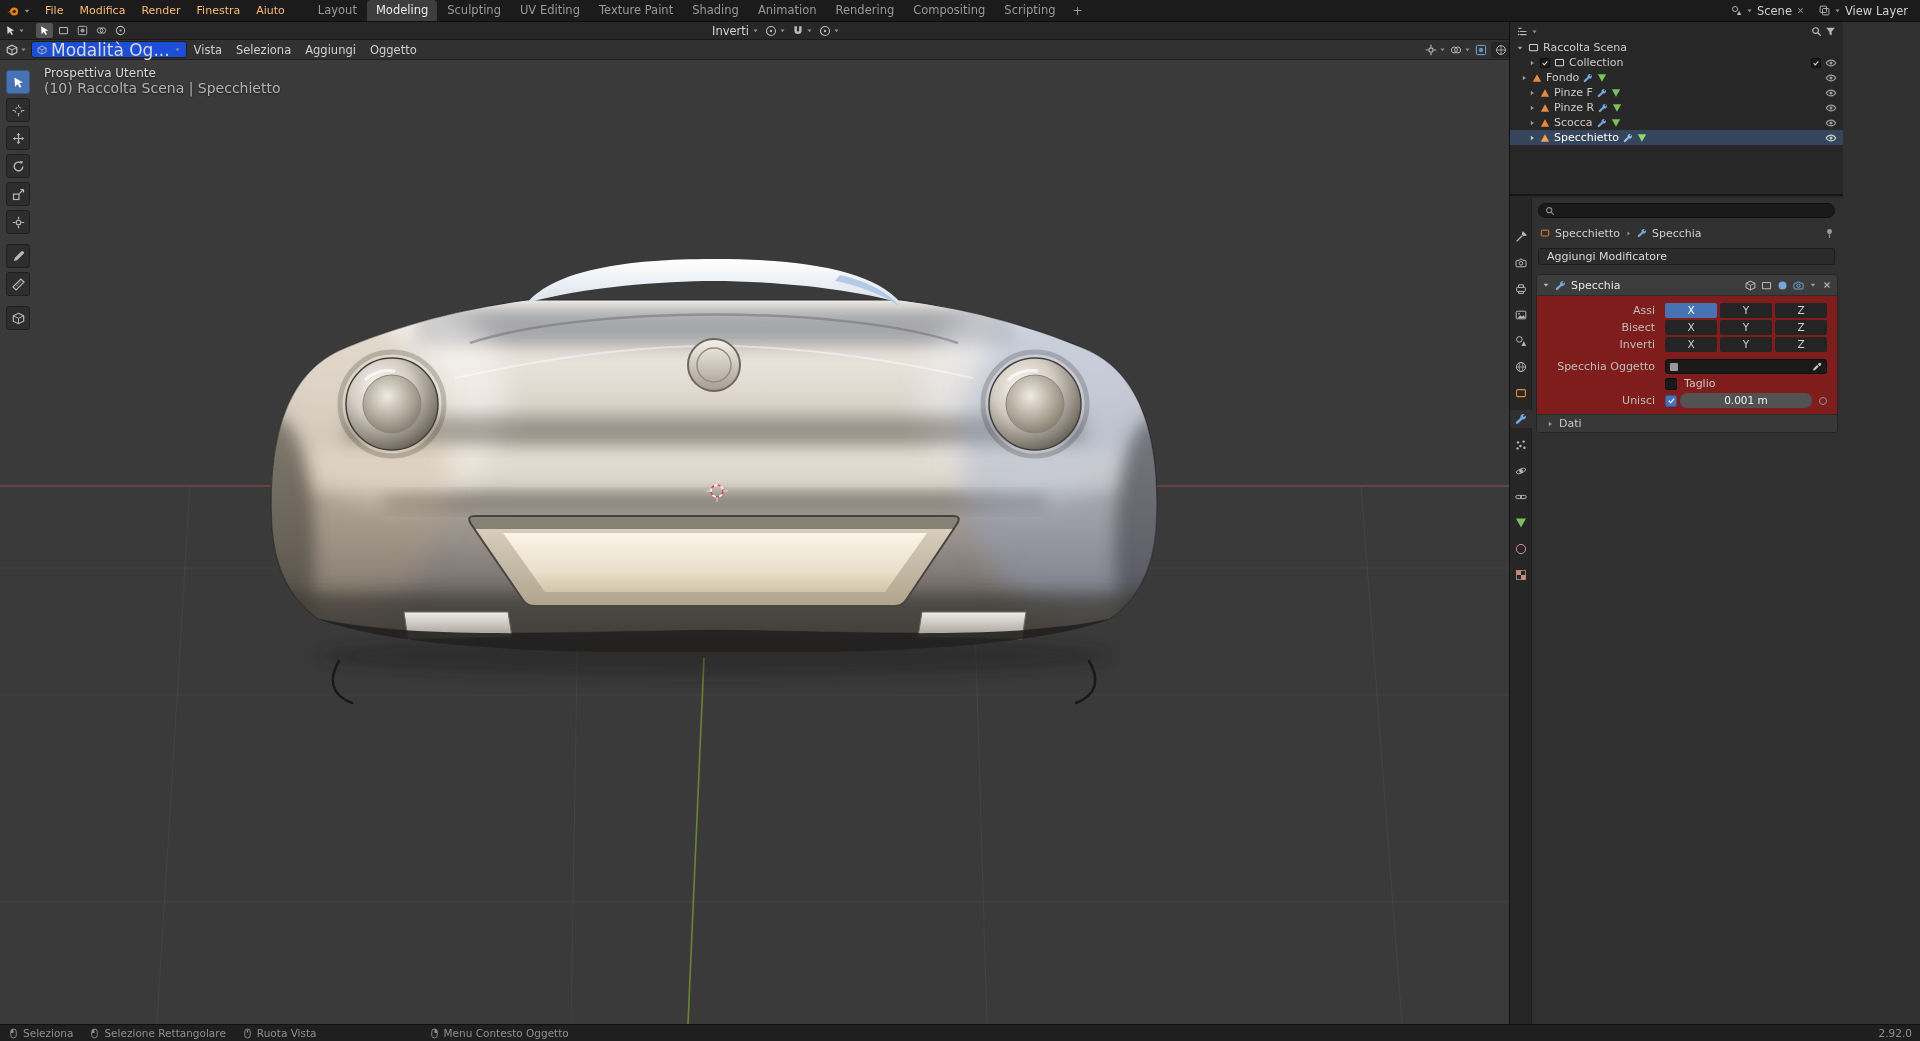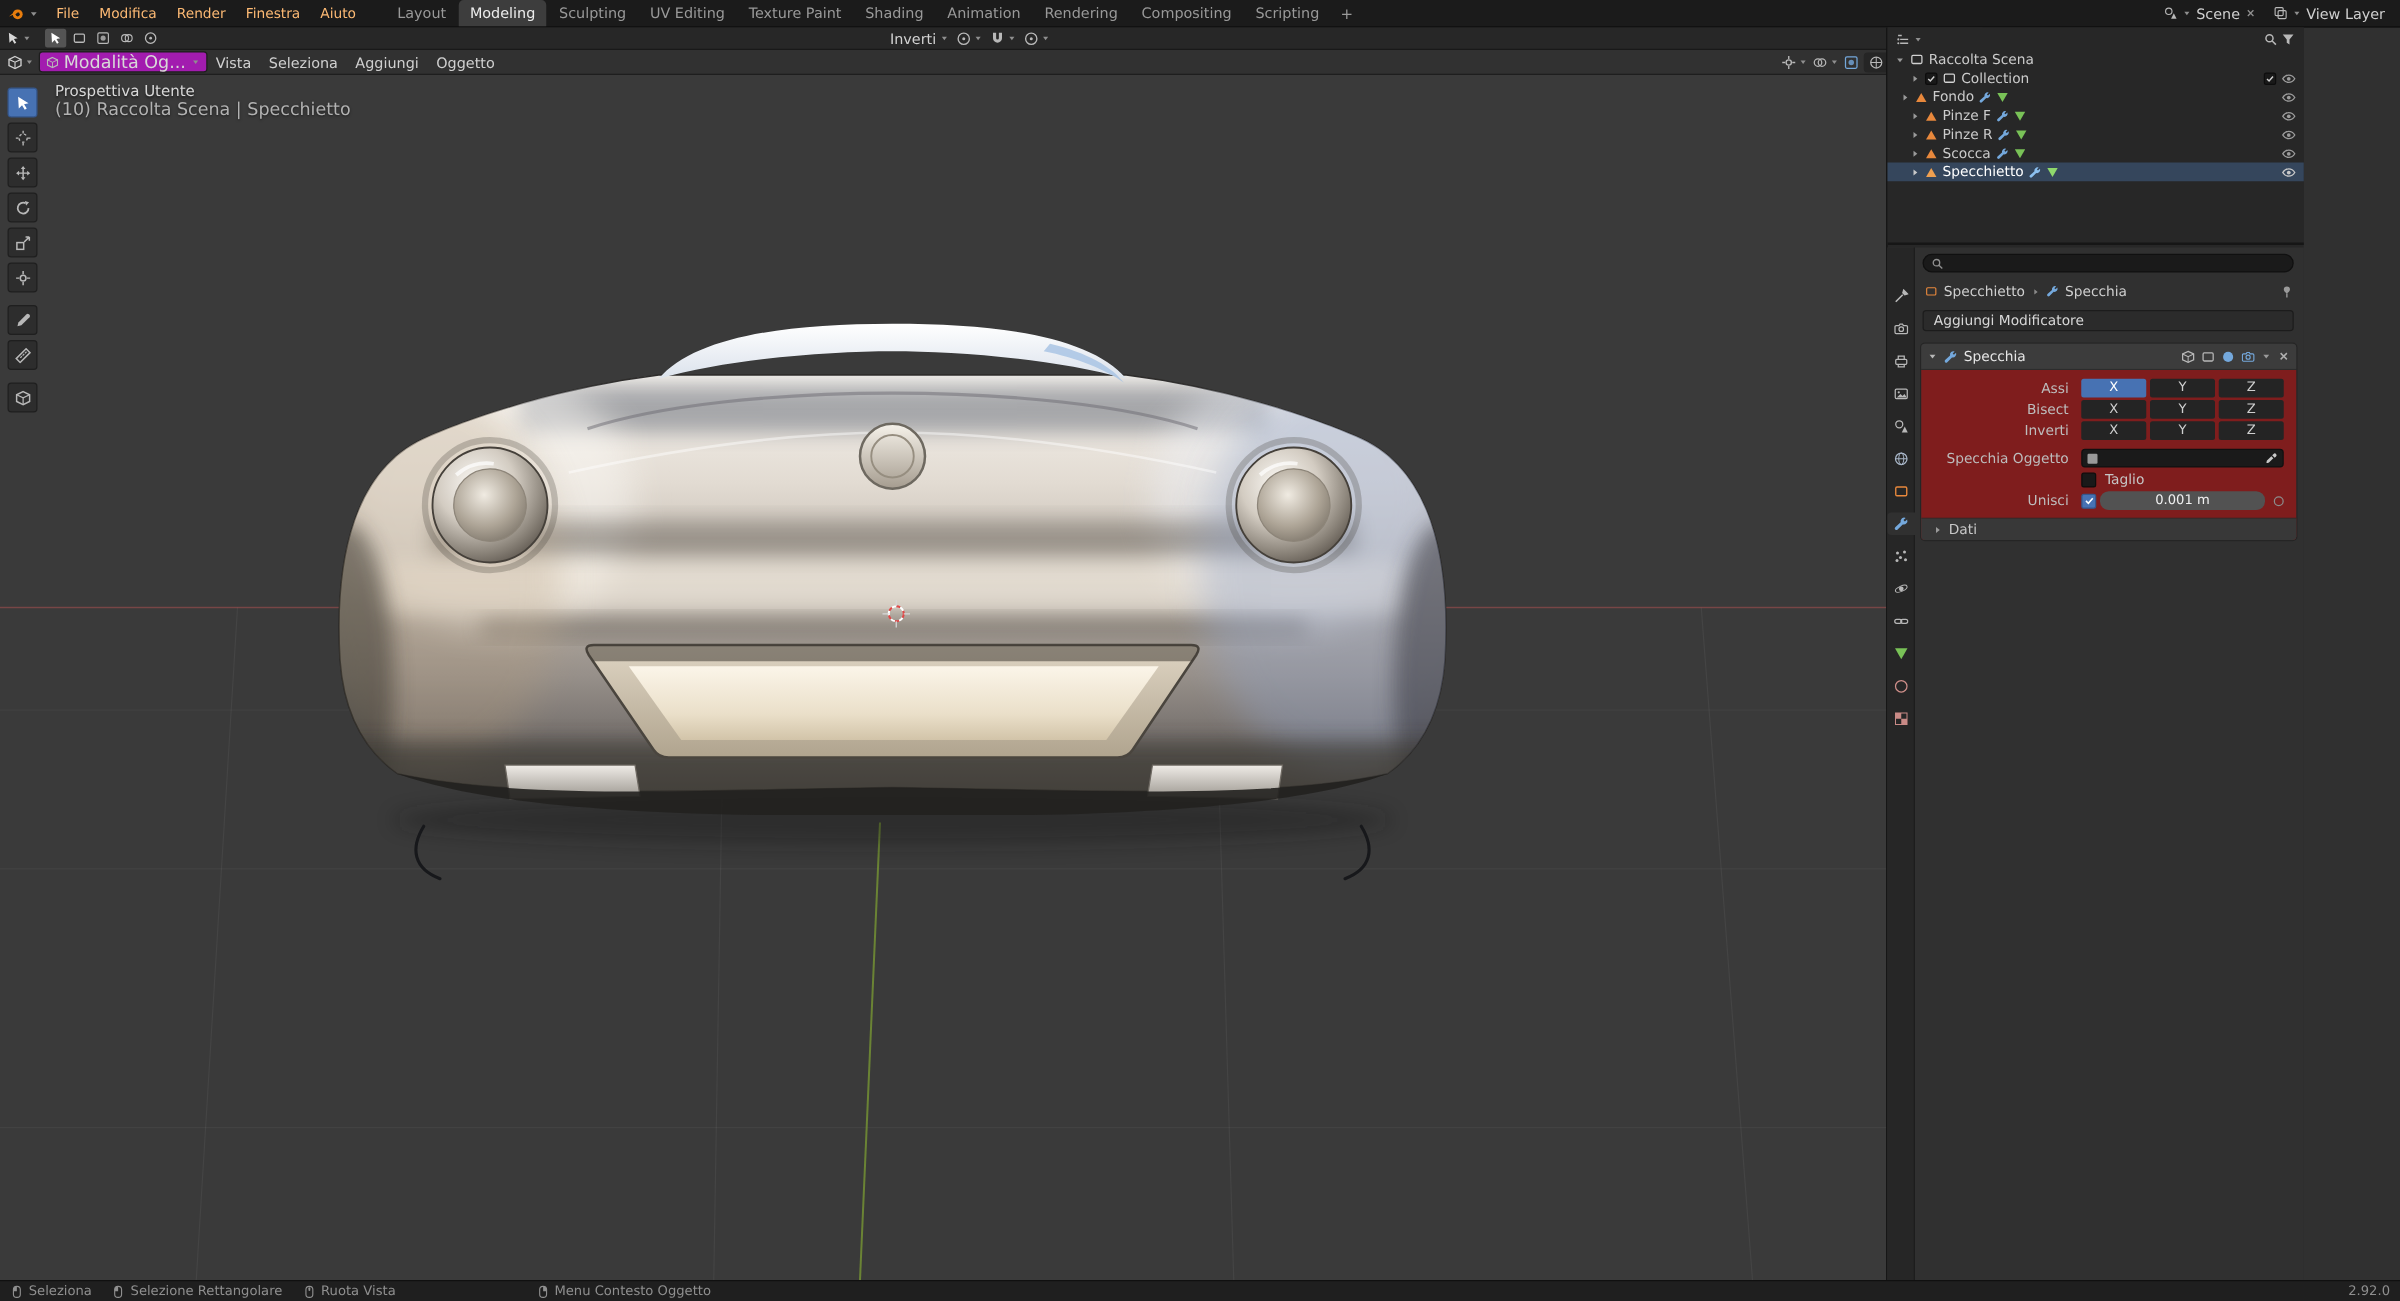--- a/index.html
+++ b/index.html
@@ -28,22 +28,22 @@
                 border-bottom:1px solid #191919;box-sizing:border-box;display:flex;align-items:center;font-size:11.5px}
   .ts-center{position:absolute;left:712px;top:0;height:17px;display:flex;align-items:center;gap:6px}
   .ts-right{position:absolute;right:10px;top:0;height:17px;display:flex;align-items:center;gap:3px;color:#cfcfcf}
   .modebtn{width:17px;height:15px;display:flex;align-items:center;justify-content:center;border-radius:2px}
   .modebtn.active{background:#545454}
 
   
   .vpheader{position:absolute;left:0;top:40px;width:1586px;height:20px;background:#313131;
             border-bottom:1px solid #1e1e1e;box-sizing:border-box;display:flex;align-items:center;font-size:11.5px}
   .hm{padding:0 7px;color:#d0d0d0}
-  .dd{display:flex;align-items:center;gap:4px;background:#a21caf;border:1px solid #1d1d1d;border-radius:3px;
-      height:15px;padding:0 5px;font-size:14px;color:#d8d8d8;margin-left:4px}
+  .dd{display:flex;align-items:center;gap:4px;background:#1d4ed8;border:1px solid #1d1d1d;border-radius:3px;
+      height:15px;padding:0 5px;font-size:17px;color:#d8d8d8;margin-left:4px}
   .vh-right{margin-left:auto;display:flex;align-items:center;gap:4px;padding-right:8px}
   .seg{display:flex;align-items:center;background:#252525;border-radius:3px;overflow:hidden}
   .segcell{width:19px;height:16px;display:flex;align-items:center;justify-content:center}
   .segcell.active{background:#5b5b5b}
 
   
   .viewport{position:absolute;left:0;top:60px;width:1586px;height:964px;background:#3a3a3a;overflow:hidden}
   .vp-label{position:absolute;left:44px;top:6px;line-height:15px;text-shadow:0 1px 2px rgba(0,0,0,.55)}
   .vp-label .l1{font-size:12px;color:#d8d8d8}
   .vp-label .l2{font-size:14px;color:#b2b2b2}

